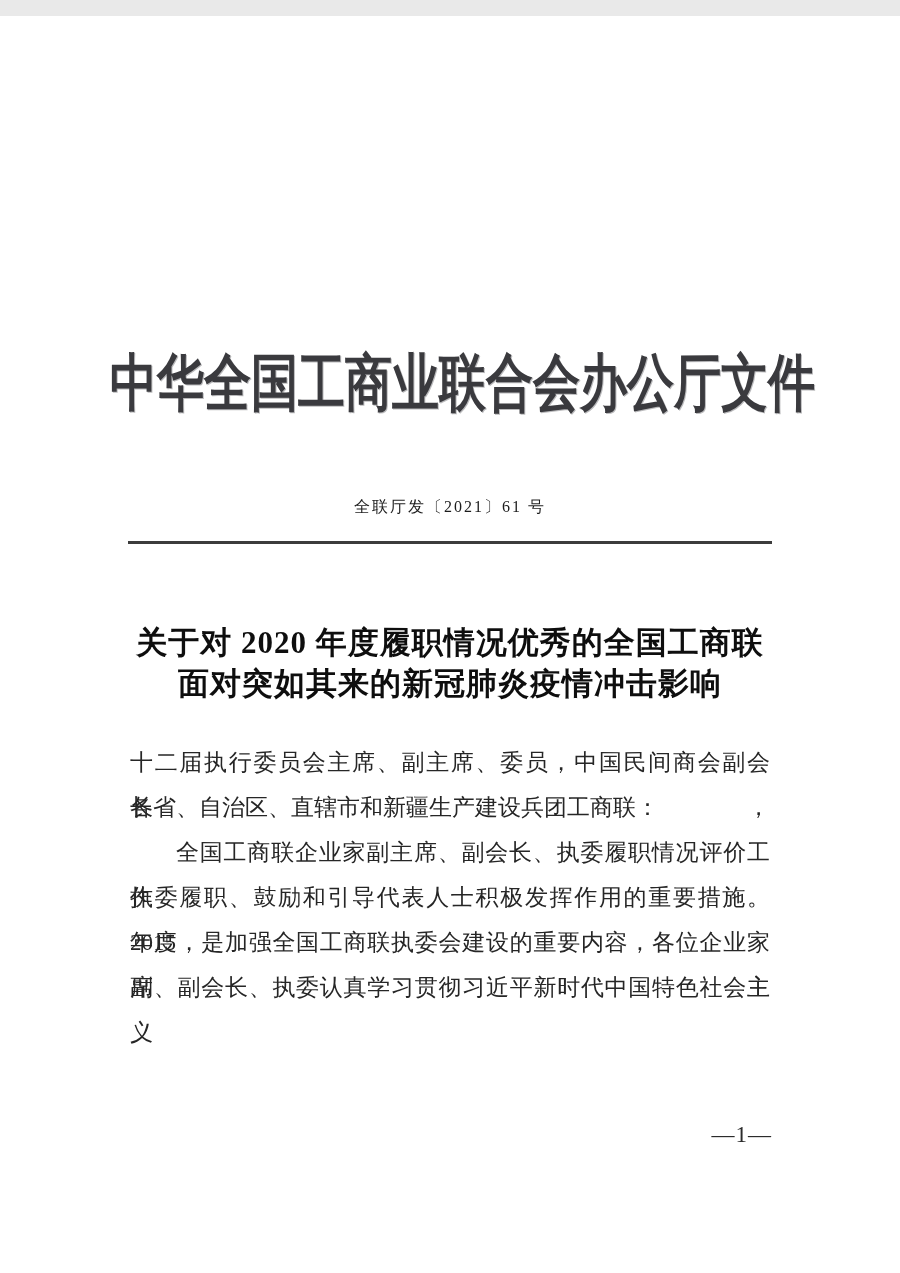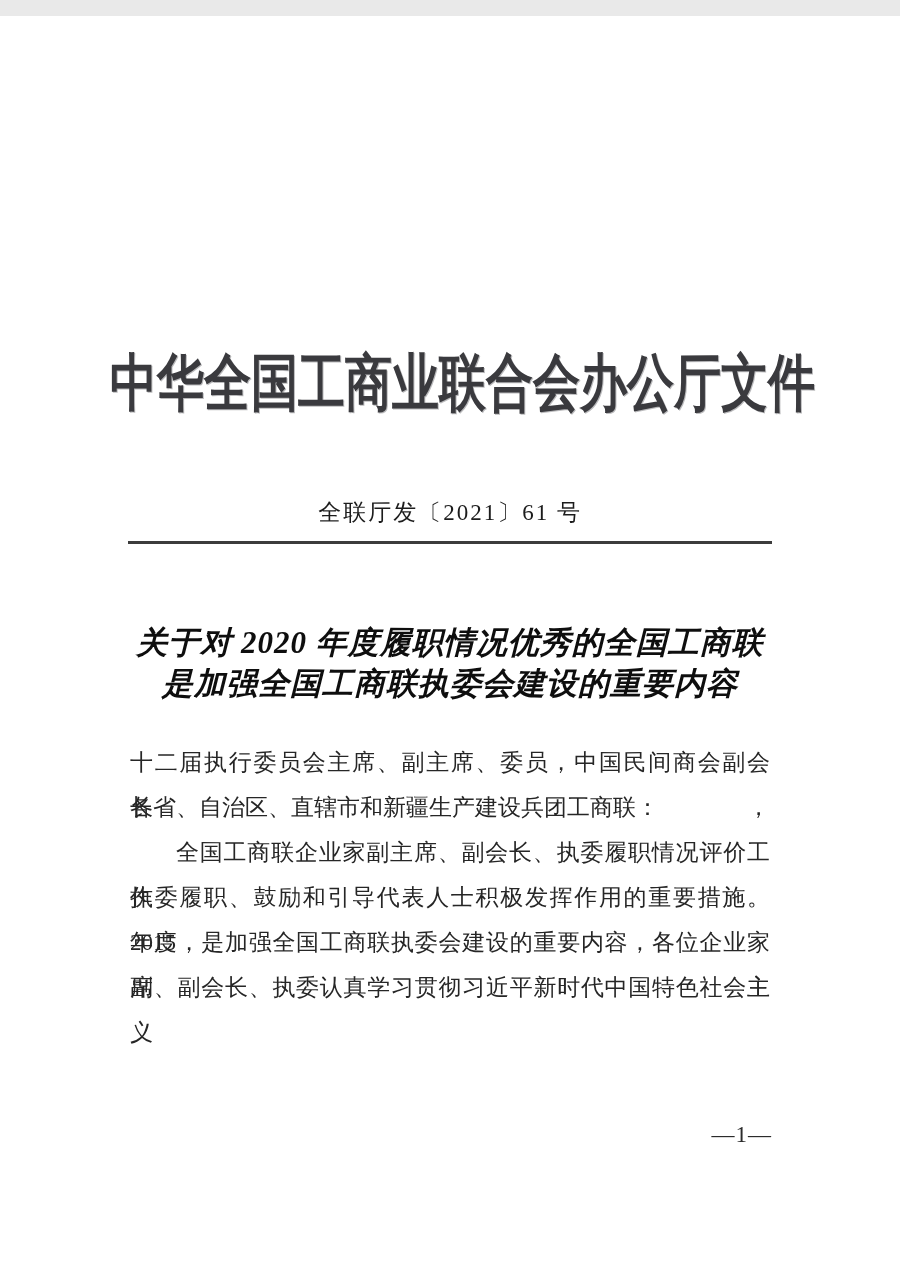--- a/index.html
+++ b/index.html
@@ -31,21 +31,21 @@
     transform: scaleY(1.32);
     transform-origin: center top;
     text-shadow: 1px 1px 0 rgba(58,58,62,0.35);
   }
   .docnum {
     position: absolute;
     top: 481px;
     left: 0;
     width: 100%;
     text-align: center;
-    font-size: 23px;
+    font-size: 16px;
     color: #1c1c1c;
     letter-spacing: 2px;
   }
   .rule {
     position: absolute;
     top: 525px;
     left: 128px;
     width: 644px;
     height: 3px;
     background: #3c3c3c;
@@ -58,21 +58,21 @@
     left: 110px;
     right: 110px;
     margin: 0;
     text-align: center;
     font-size: 31px;
     line-height: 41px;
     font-weight: 700;
     color: #0e0e0e;
     letter-spacing: 1px;
   }
-  .title .tline { display: block; font-style: italic; }
+  .title .tline { display: block; }
   .body-block {
     position: absolute;
     top: 724px;
     left: 130px;
     width: 640px;
     font-size: 23px;
     line-height: 45px;
     color: #262626;
   }
   .bline {
@@ -107,21 +107,21 @@
 <div class="page">
 
   <div class="letterhead">中华全国工商业联合会办公厅文件</div>
 
   <div class="docnum">全联厅发〔2021〕61 号</div>
 
   <div class="rule"></div>
 
   <h1 class="title">
     <span class="tline">关于对 2020 年度履职情况优秀的全国工商联</span>
-    <span class="tline">是加强全国工商联执委会建设的重要内容</span>
+    <span class="tline">面对突如其来的新冠肺炎疫情冲击影响</span>
   </h1>
 
   <div class="body-block">
     <div class="bline just">十二届执行委员会主席、副主席、委员，中国民间商会副会长，</div>
     <div class="bline left">各省、自治区、直辖市和新疆生产建设兵团工商联：</div>
     <div class="bline just indent">全国工商联企业家副主席、副会长、执委履职情况评价工作</div>
     <div class="bline just">执委履职、鼓励和引导代表人士积极发挥作用的重要措施。2015</div>
     <div class="bline just">年度，是加强全国工商联执委会建设的重要内容，各位企业家副主</div>
     <div class="bline just">席、副会长、执委认真学习贯彻习近平新时代中国特色社会主义</div>
   </div>

